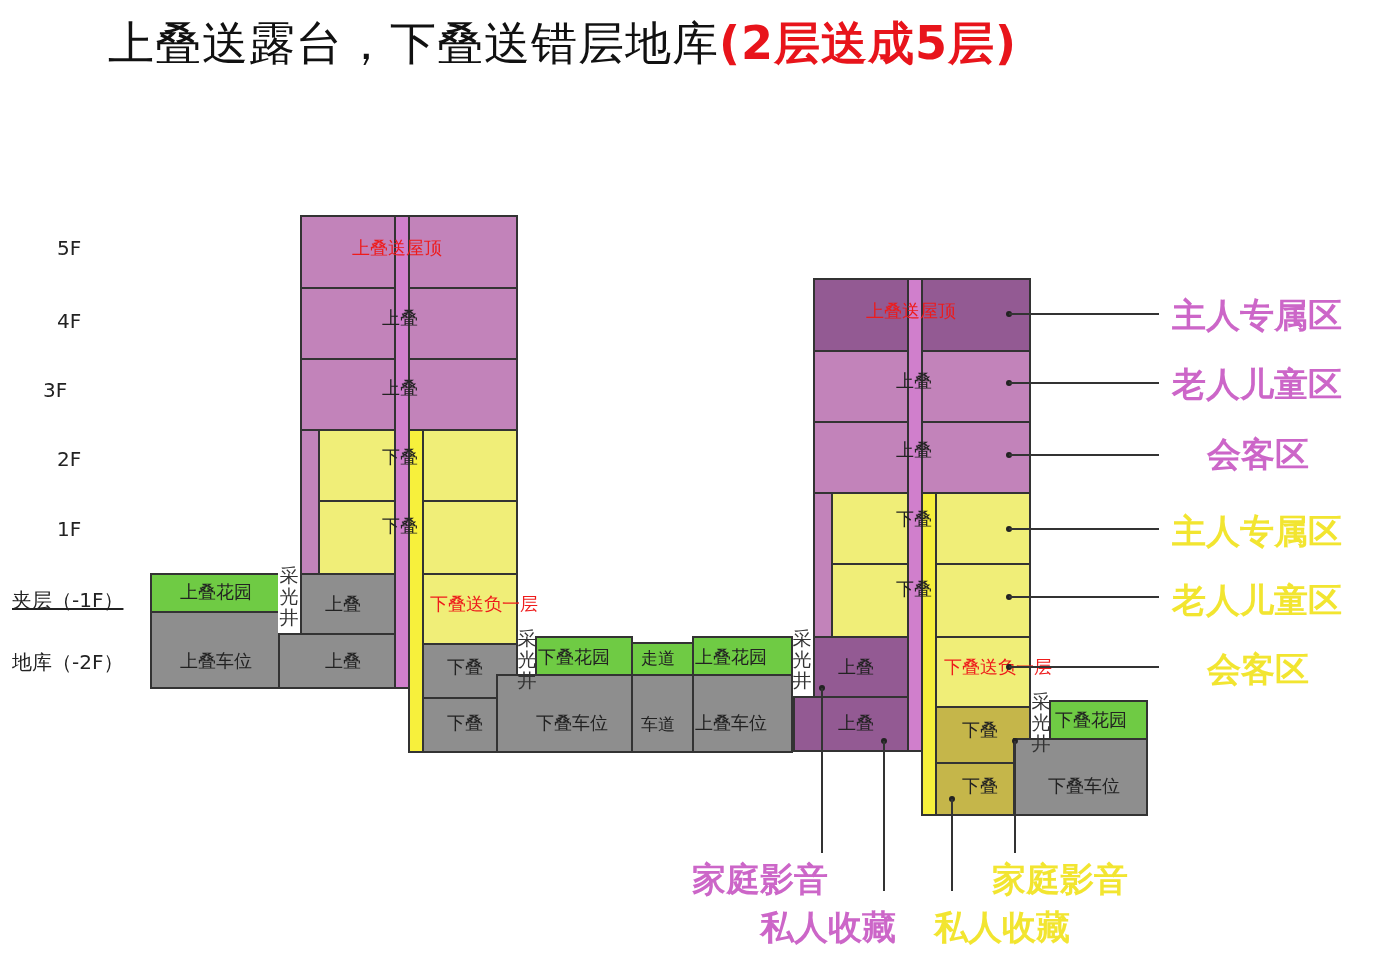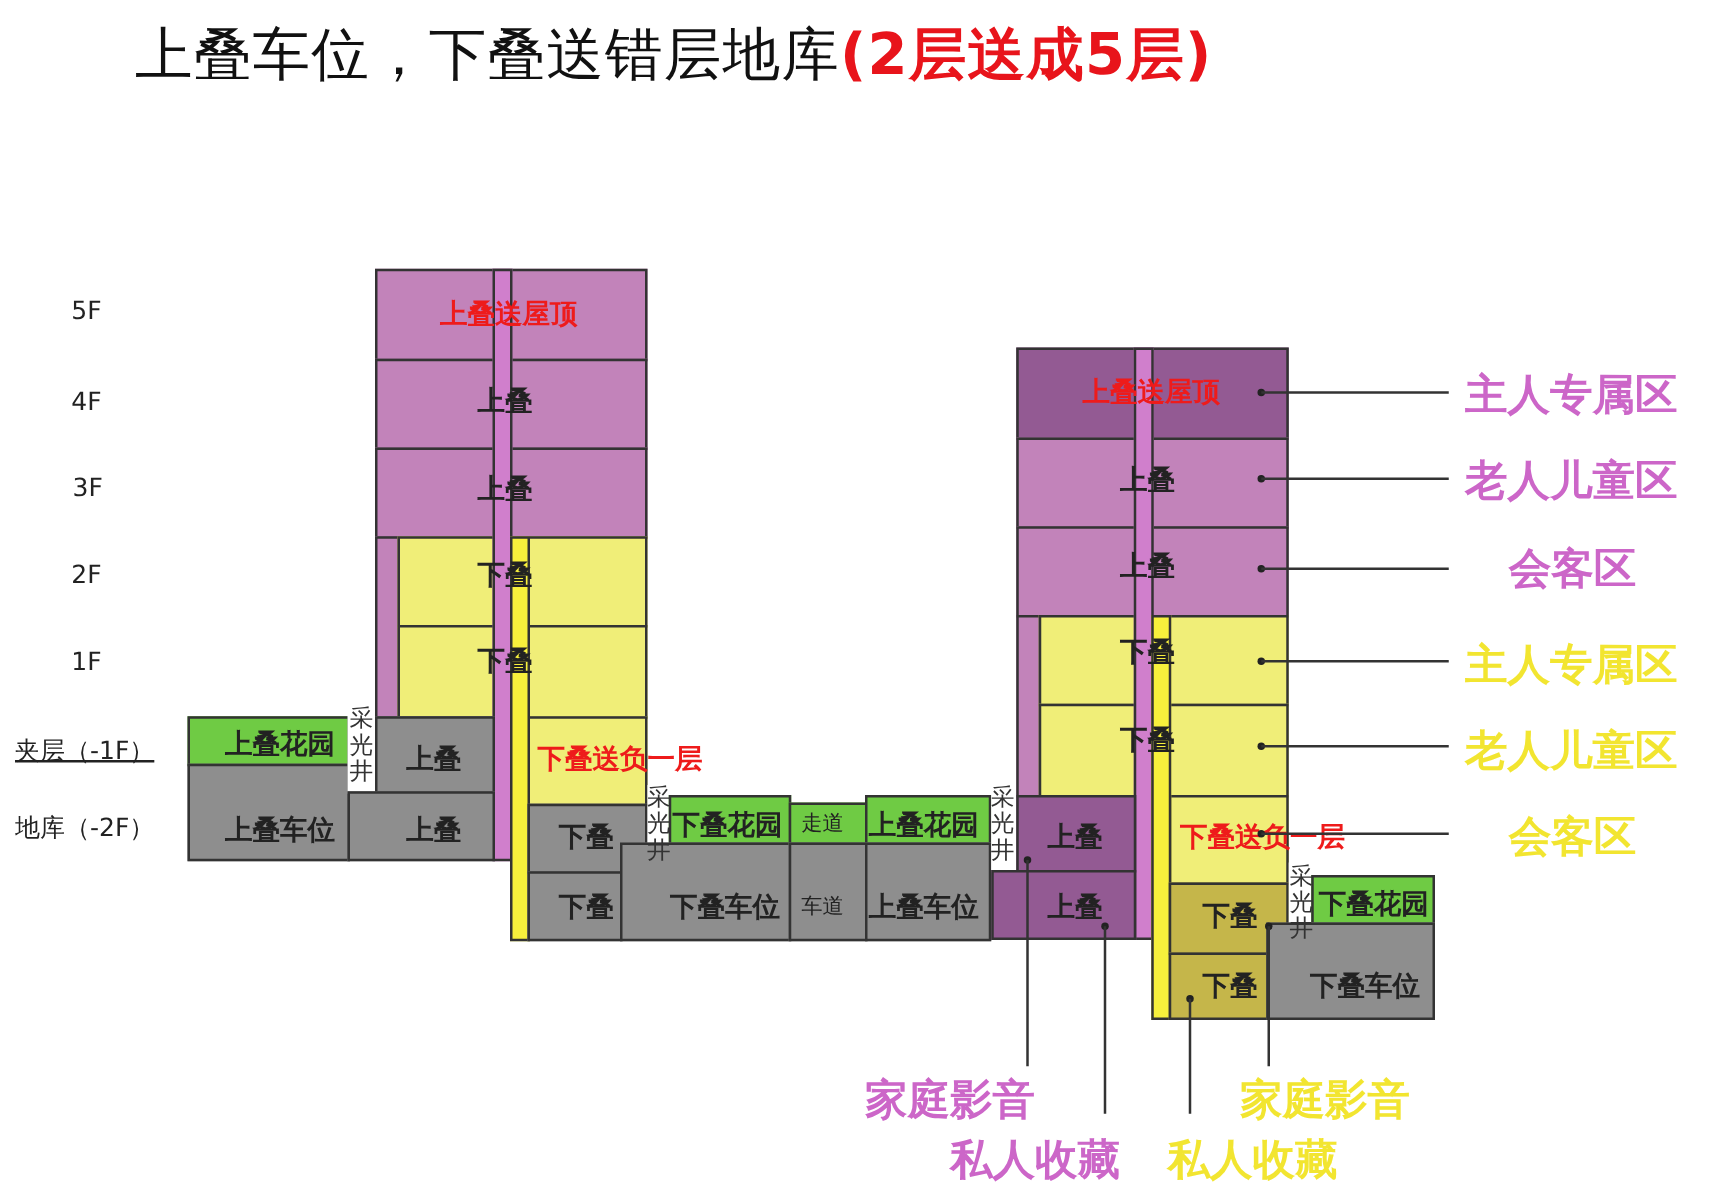--- a/index.html
+++ b/index.html
@@ -10,40 +10,40 @@
   .blk{position:absolute;box-sizing:border-box;border:2px solid #333;}
   .pink{background:#c283ba;}
   .dpink{background:#935a93;}
   .mpink{background:#d07fcc;}
   .yel{background:#f0ee78;}
   .byel{background:#f7f03c;}
   .olive{background:#c5b64a;}
   .gray{background:#8e8e8e;}
   .green{background:#6fcb44;}
   .white{background:#fff;border:none;}
-  .lbl{position:absolute;font-size:22px;font-weight:bold;color:#222;white-space:nowrap;}
+  .lbl{position:absolute;font-size:18px;font-weight:normal;color:#222;white-space:nowrap;}
   .lbl.red{color:#ee1b1b;}
   .lbl.sm{font-size:17px;font-weight:normal;}
   .vert{position:absolute;font-size:19px;color:#333;line-height:21px;width:22px;text-align:center;}
   .line{position:absolute;background:#333;}
   .dot{position:absolute;width:6px;height:6px;border-radius:50%;background:#222;}
   .legend{position:absolute;font-size:34px;font-weight:bold;white-space:nowrap;}
   .leg-pink{color:#cc66c8;}
   .leg-yel{color:#f2e530;}
 </style>
 </head>
 <body>
 
 <div class="title">
-  <span>上叠车位，下叠送错层地库</span><span class="red">(2层送成5层)</span>
+  <span>上叠送露台，下叠送错层地库</span><span class="red">(2层送成5层)</span>
 </div>
 
 <div class="flabel" style="left:57px;top:236px;">5F</div>
 <div class="flabel" style="left:57px;top:309px;">4F</div>
-<div class="flabel" style="left:58px;top:378px;">3F</div>
+<div class="flabel" style="left:43px;top:378px;">3F</div>
 <div class="flabel" style="left:57px;top:447px;">2F</div>
 <div class="flabel" style="left:57px;top:517px;">1F</div>
 <div class="flabel" style="left:12px;top:587px;text-decoration:underline;">夹层（-1F）</div>
 <div class="flabel" style="left:12px;top:649px;">地库（-2F）</div>
 
 <div>
 
   <div class="blk pink" style="left:300px;top:215px;width:218px;height:74px;"></div>
   <div class="blk pink" style="left:300px;top:287px;width:218px;height:73px;"></div>
   <div class="blk pink" style="left:300px;top:358px;width:218px;height:73px;"></div>

